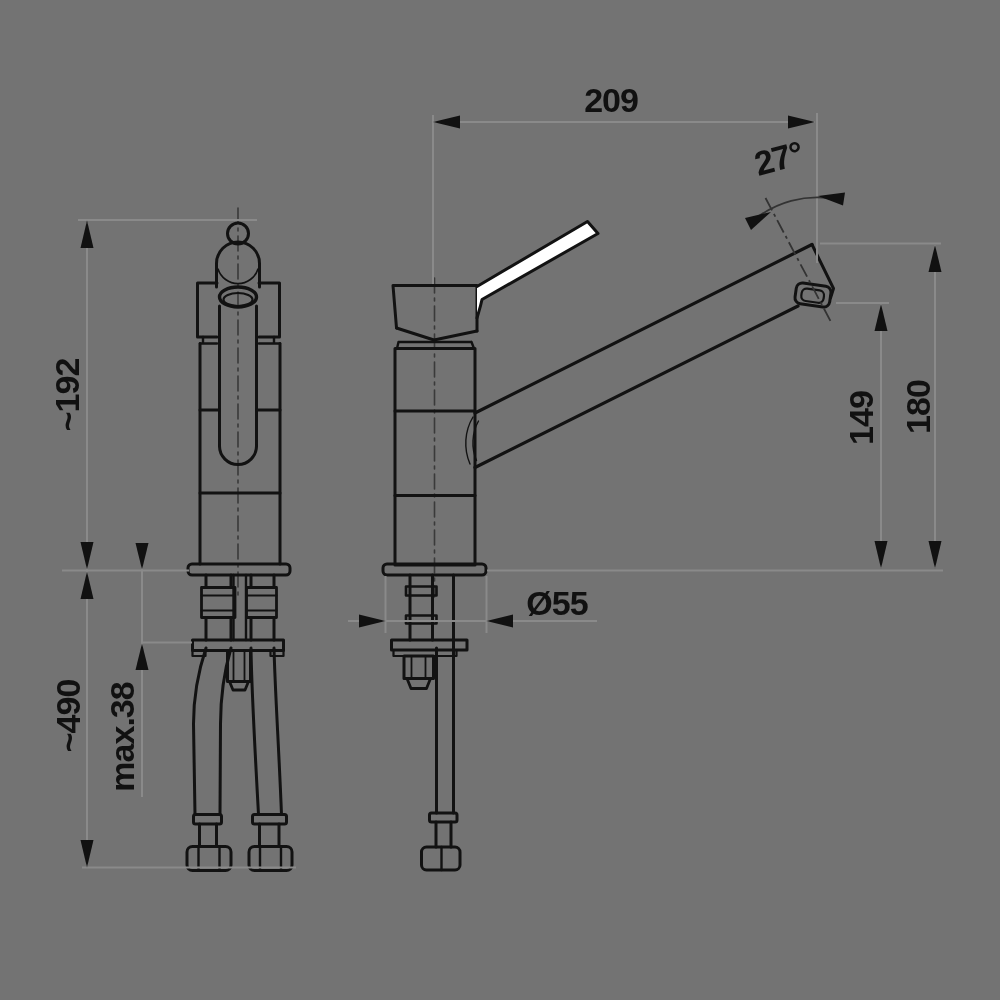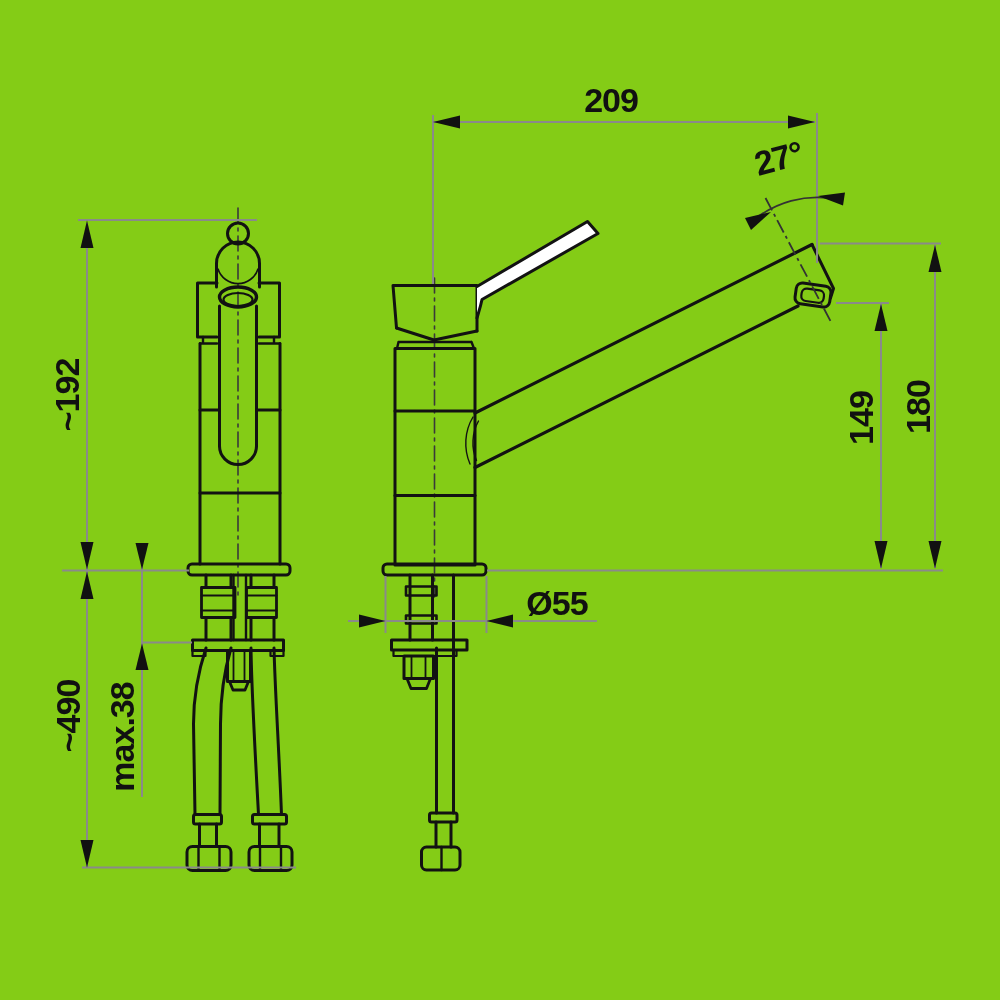--- a/index.html
+++ b/index.html
@@ -1,16 +1,16 @@
 <!DOCTYPE html>
 <html><head>
 <meta charset="utf-8">
 <style>
   html,body{margin:0;padding:0;background:#ffffff;}
-  .page{width:1000px;height:1000px;position:relative;background:#84cc16;overflow:hidden;}
+  .page{width:1000px;height:1000px;position:relative;background:#737373;overflow:hidden;}
   svg{position:absolute;top:0;left:0;}
   .dimtext{
     font-family:"Liberation Sans","DejaVu Sans",sans-serif;
     font-weight:bold;
     font-size:34px;
     letter-spacing:-1px;
     fill:#111;
   }
 </style>
 </head>

